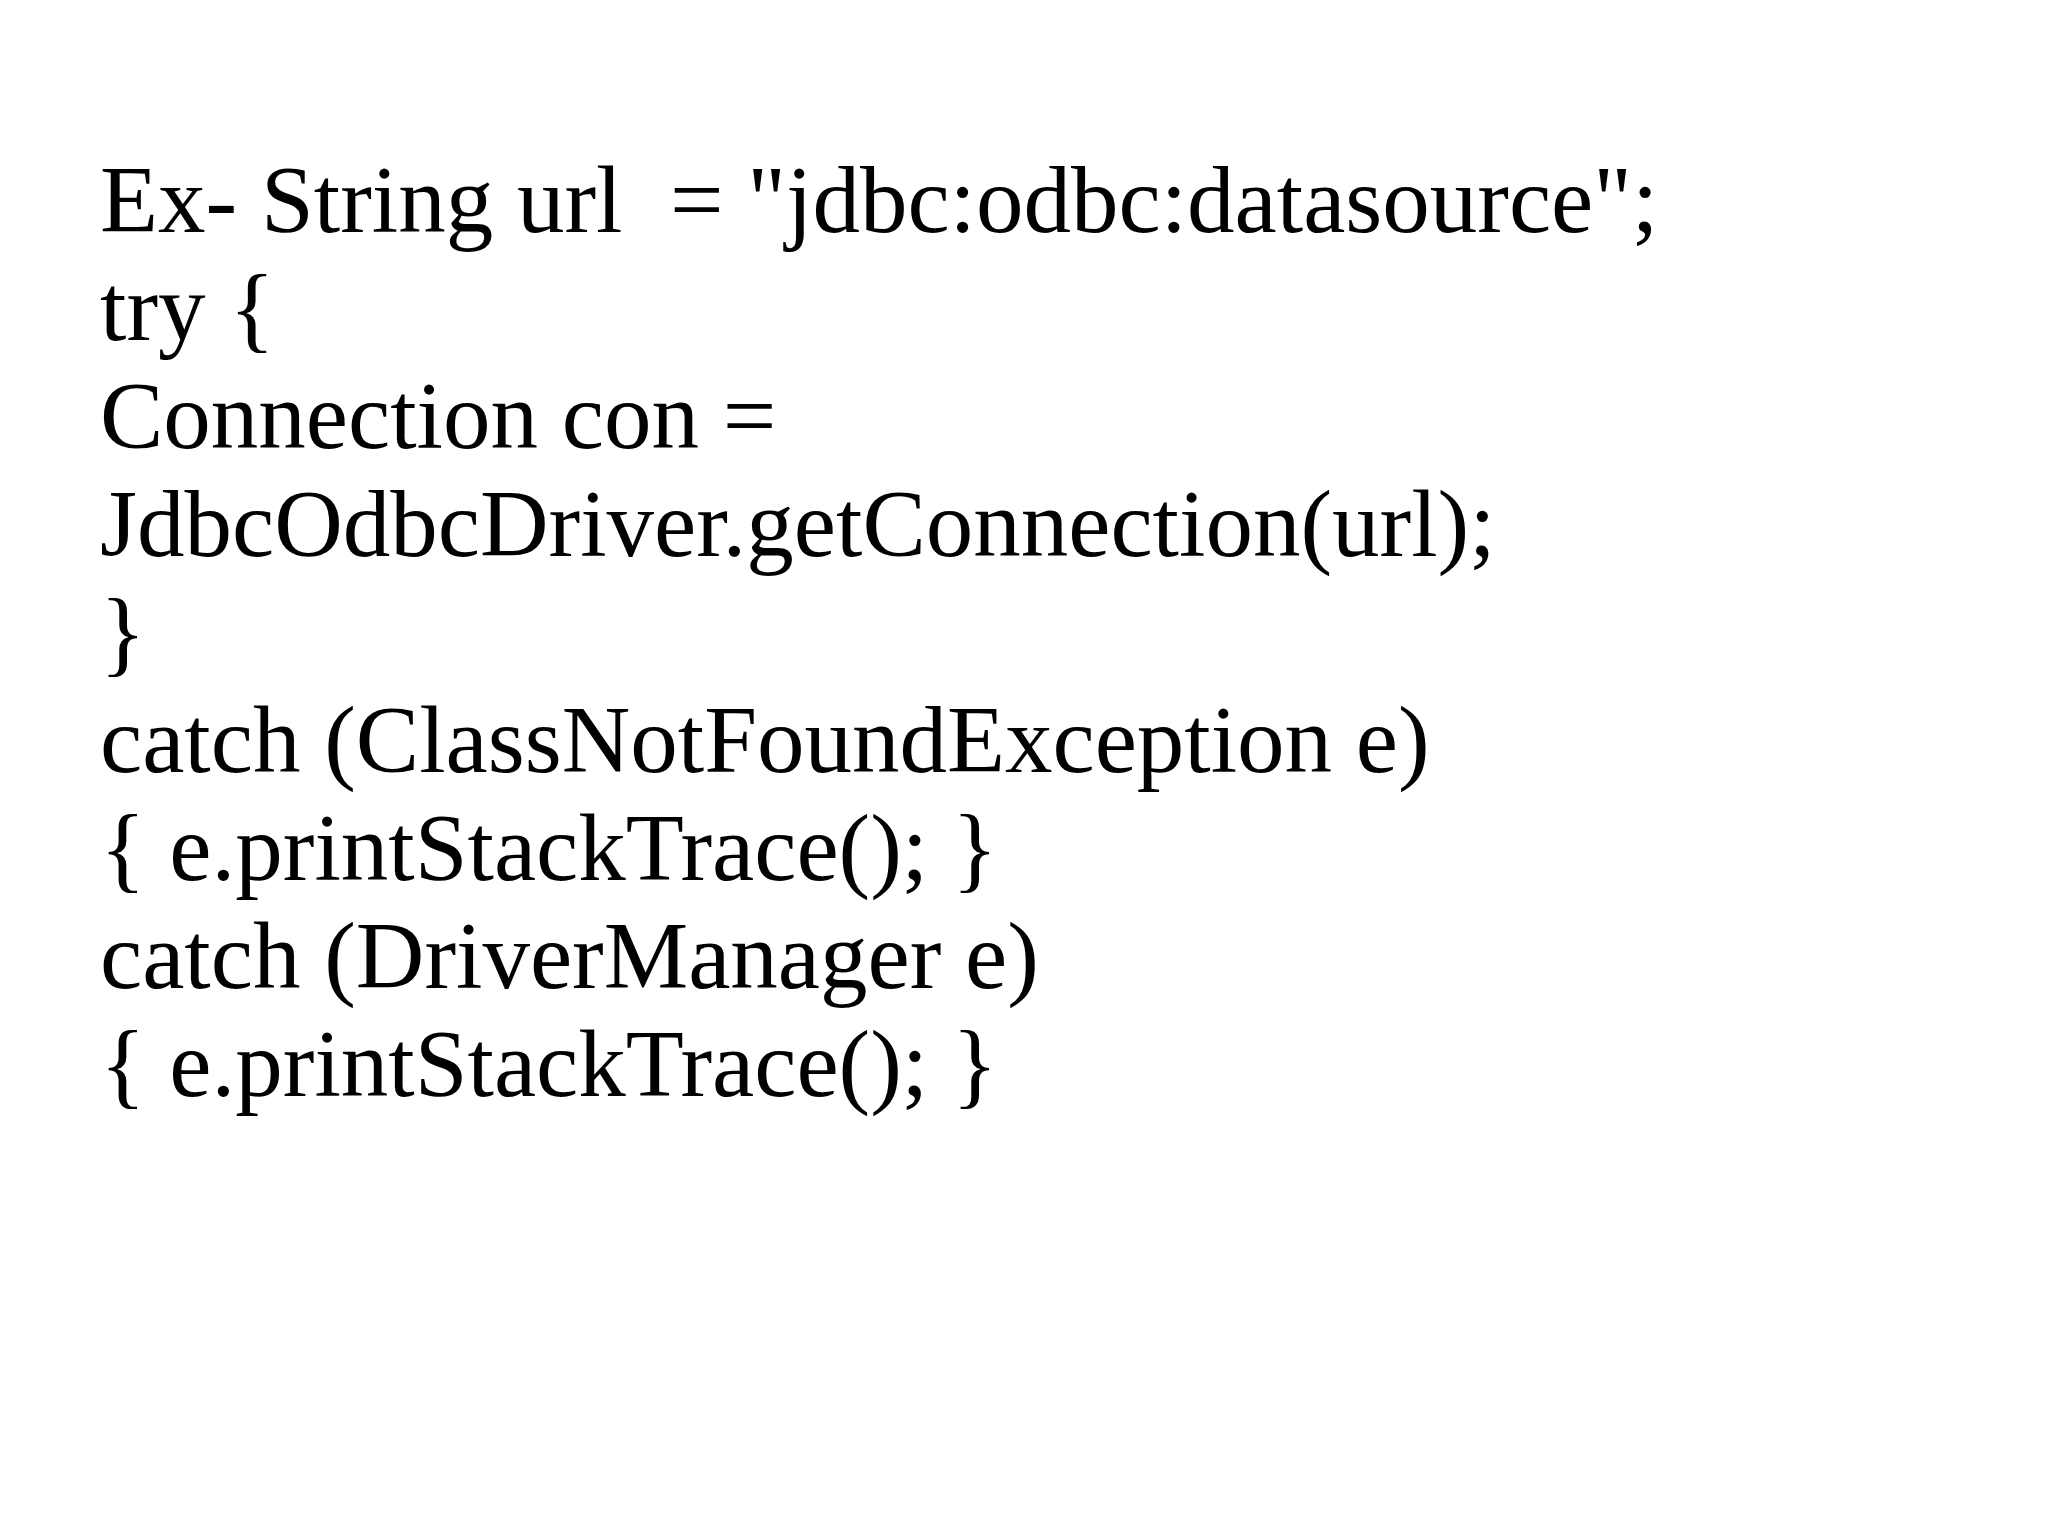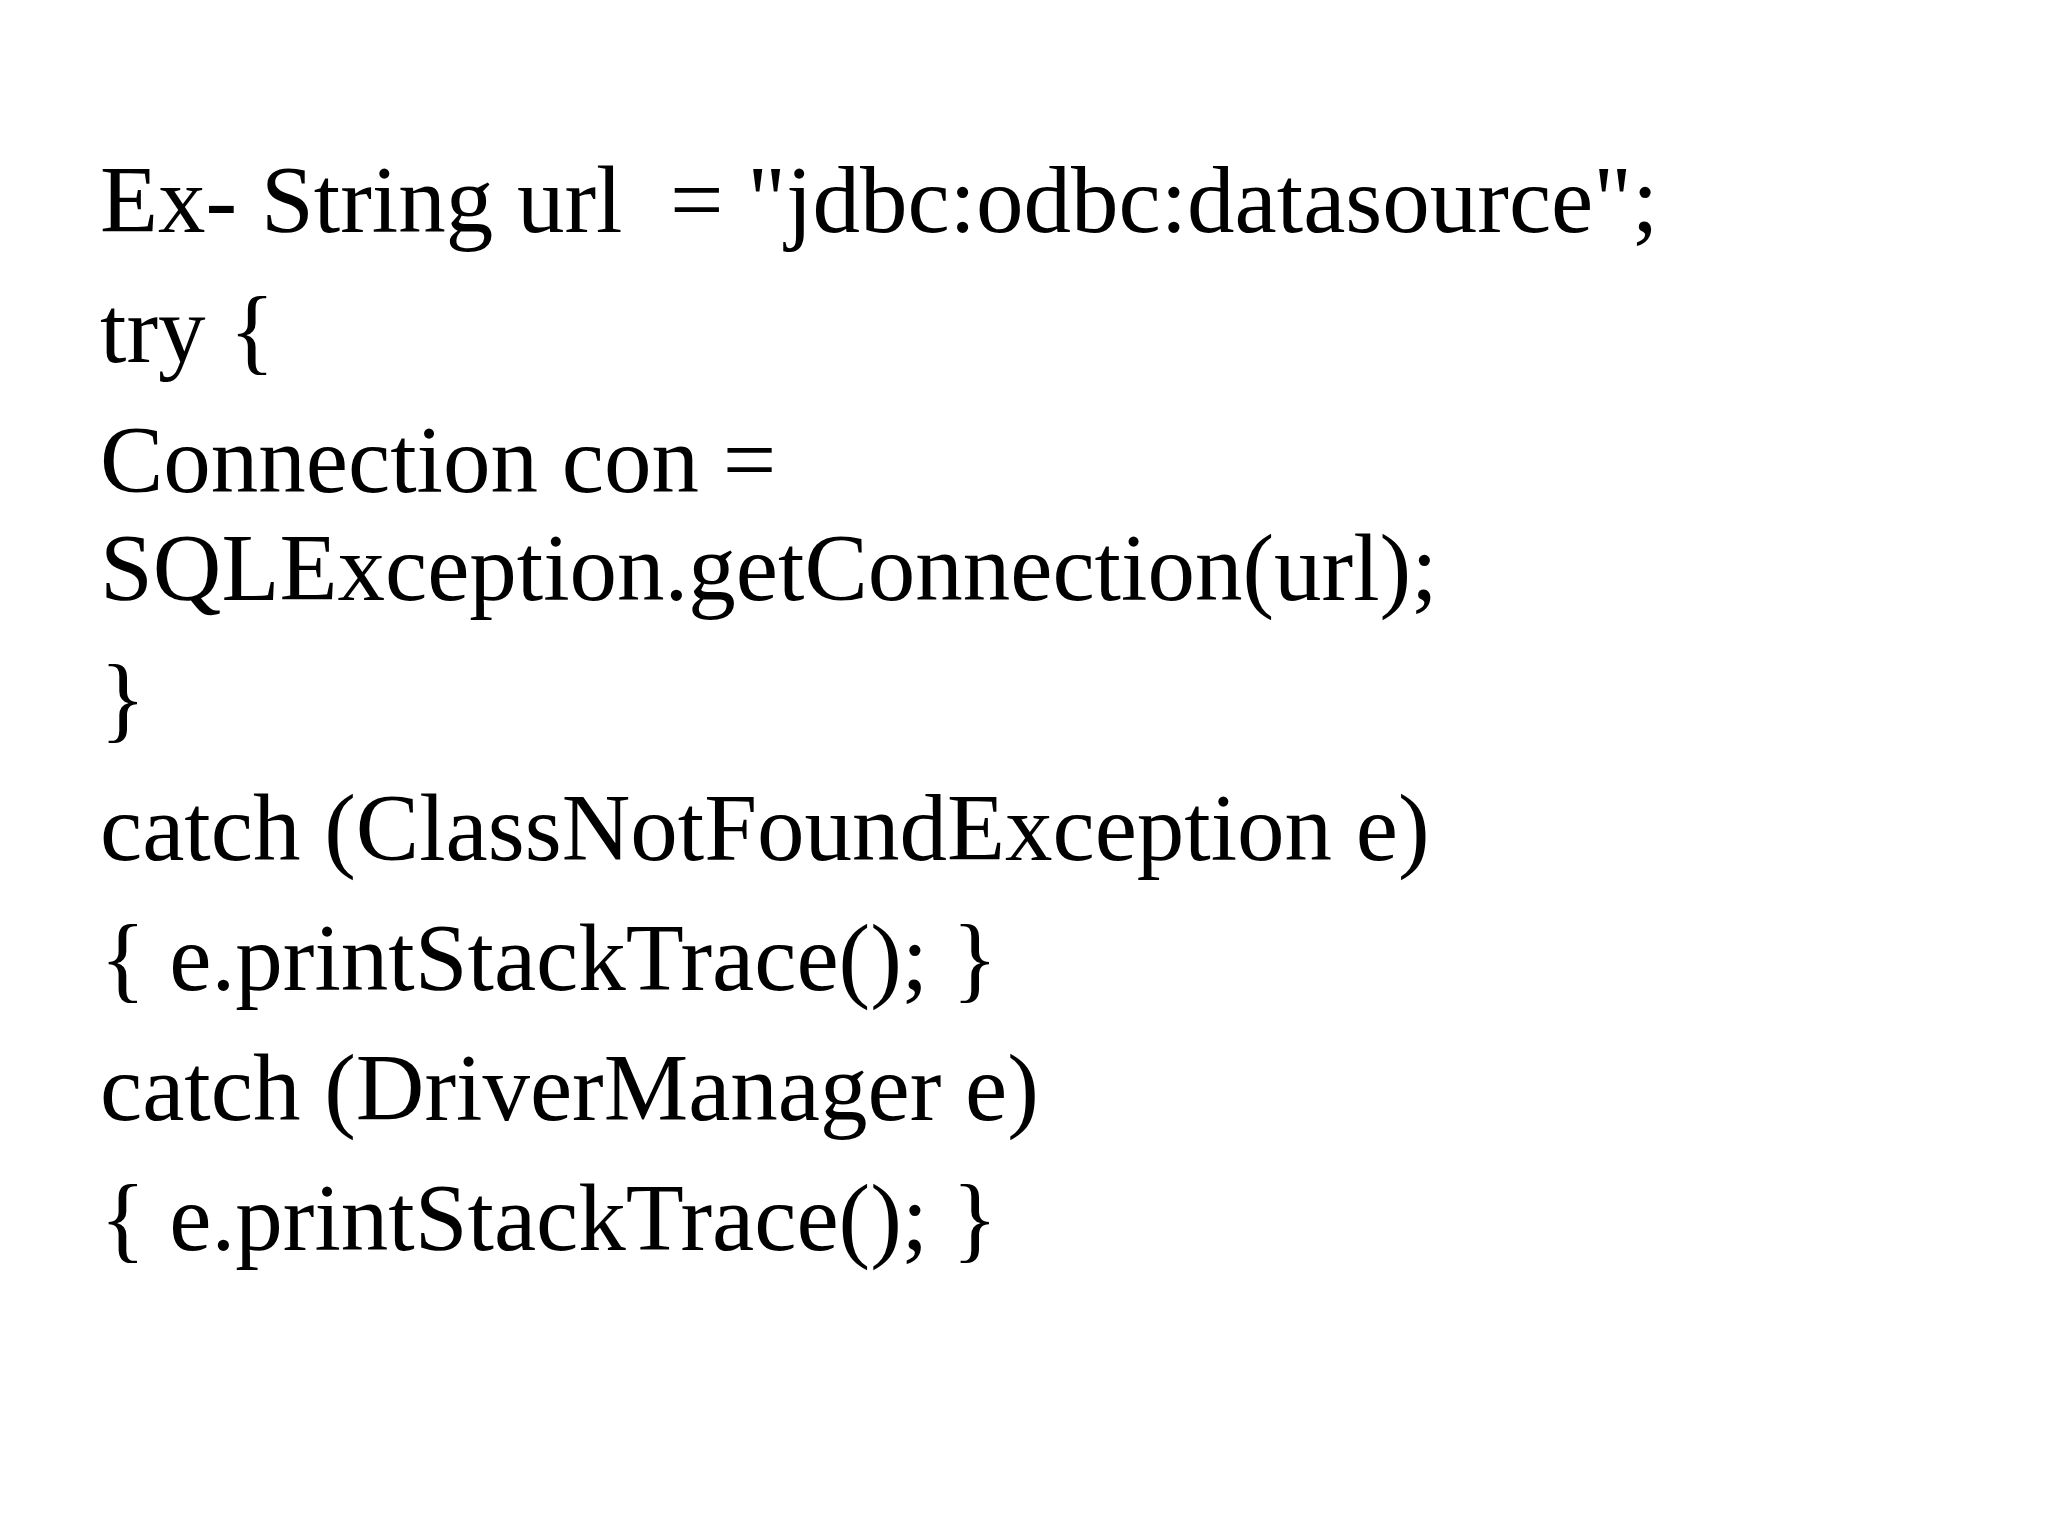--- a/index.html
+++ b/index.html
@@ -18,35 +18,34 @@
     height: 1536px;
     padding: 146px 10px 0 100px;
     color: #000000;
     font-family: "Liberation Serif", serif;
     font-size: 95px;
     line-height: 108px;
     font-weight: 400;
   }
   .code-line {
     white-space: pre;       
-    margin-top: 22px;       
   }
   .code-line:first-child {
     margin-top: 0;
   }
   .code-line.wrapped {
     margin-top: 0;          
   }
 </style>
 </head>
 <body>
 
 <div class="slide">
   <div class="code-line">Ex- String url  = "jdbc:odbc:datasource";</div>
   <div class="code-line">try {</div>
   <div class="code-line">Connection con =</div>
-  <div class="code-line wrapped">SQLException.getConnection(url);</div>
+  <div class="code-line wrapped">JdbcOdbcDriver.getConnection(url);</div>
   <div class="code-line">}</div>
   <div class="code-line">catch (ClassNotFoundException e)</div>
   <div class="code-line">{ e.printStackTrace(); }</div>
   <div class="code-line">catch (DriverManager e)</div>
   <div class="code-line">{ e.printStackTrace(); }</div>
 </div>
 
 </body></html>

